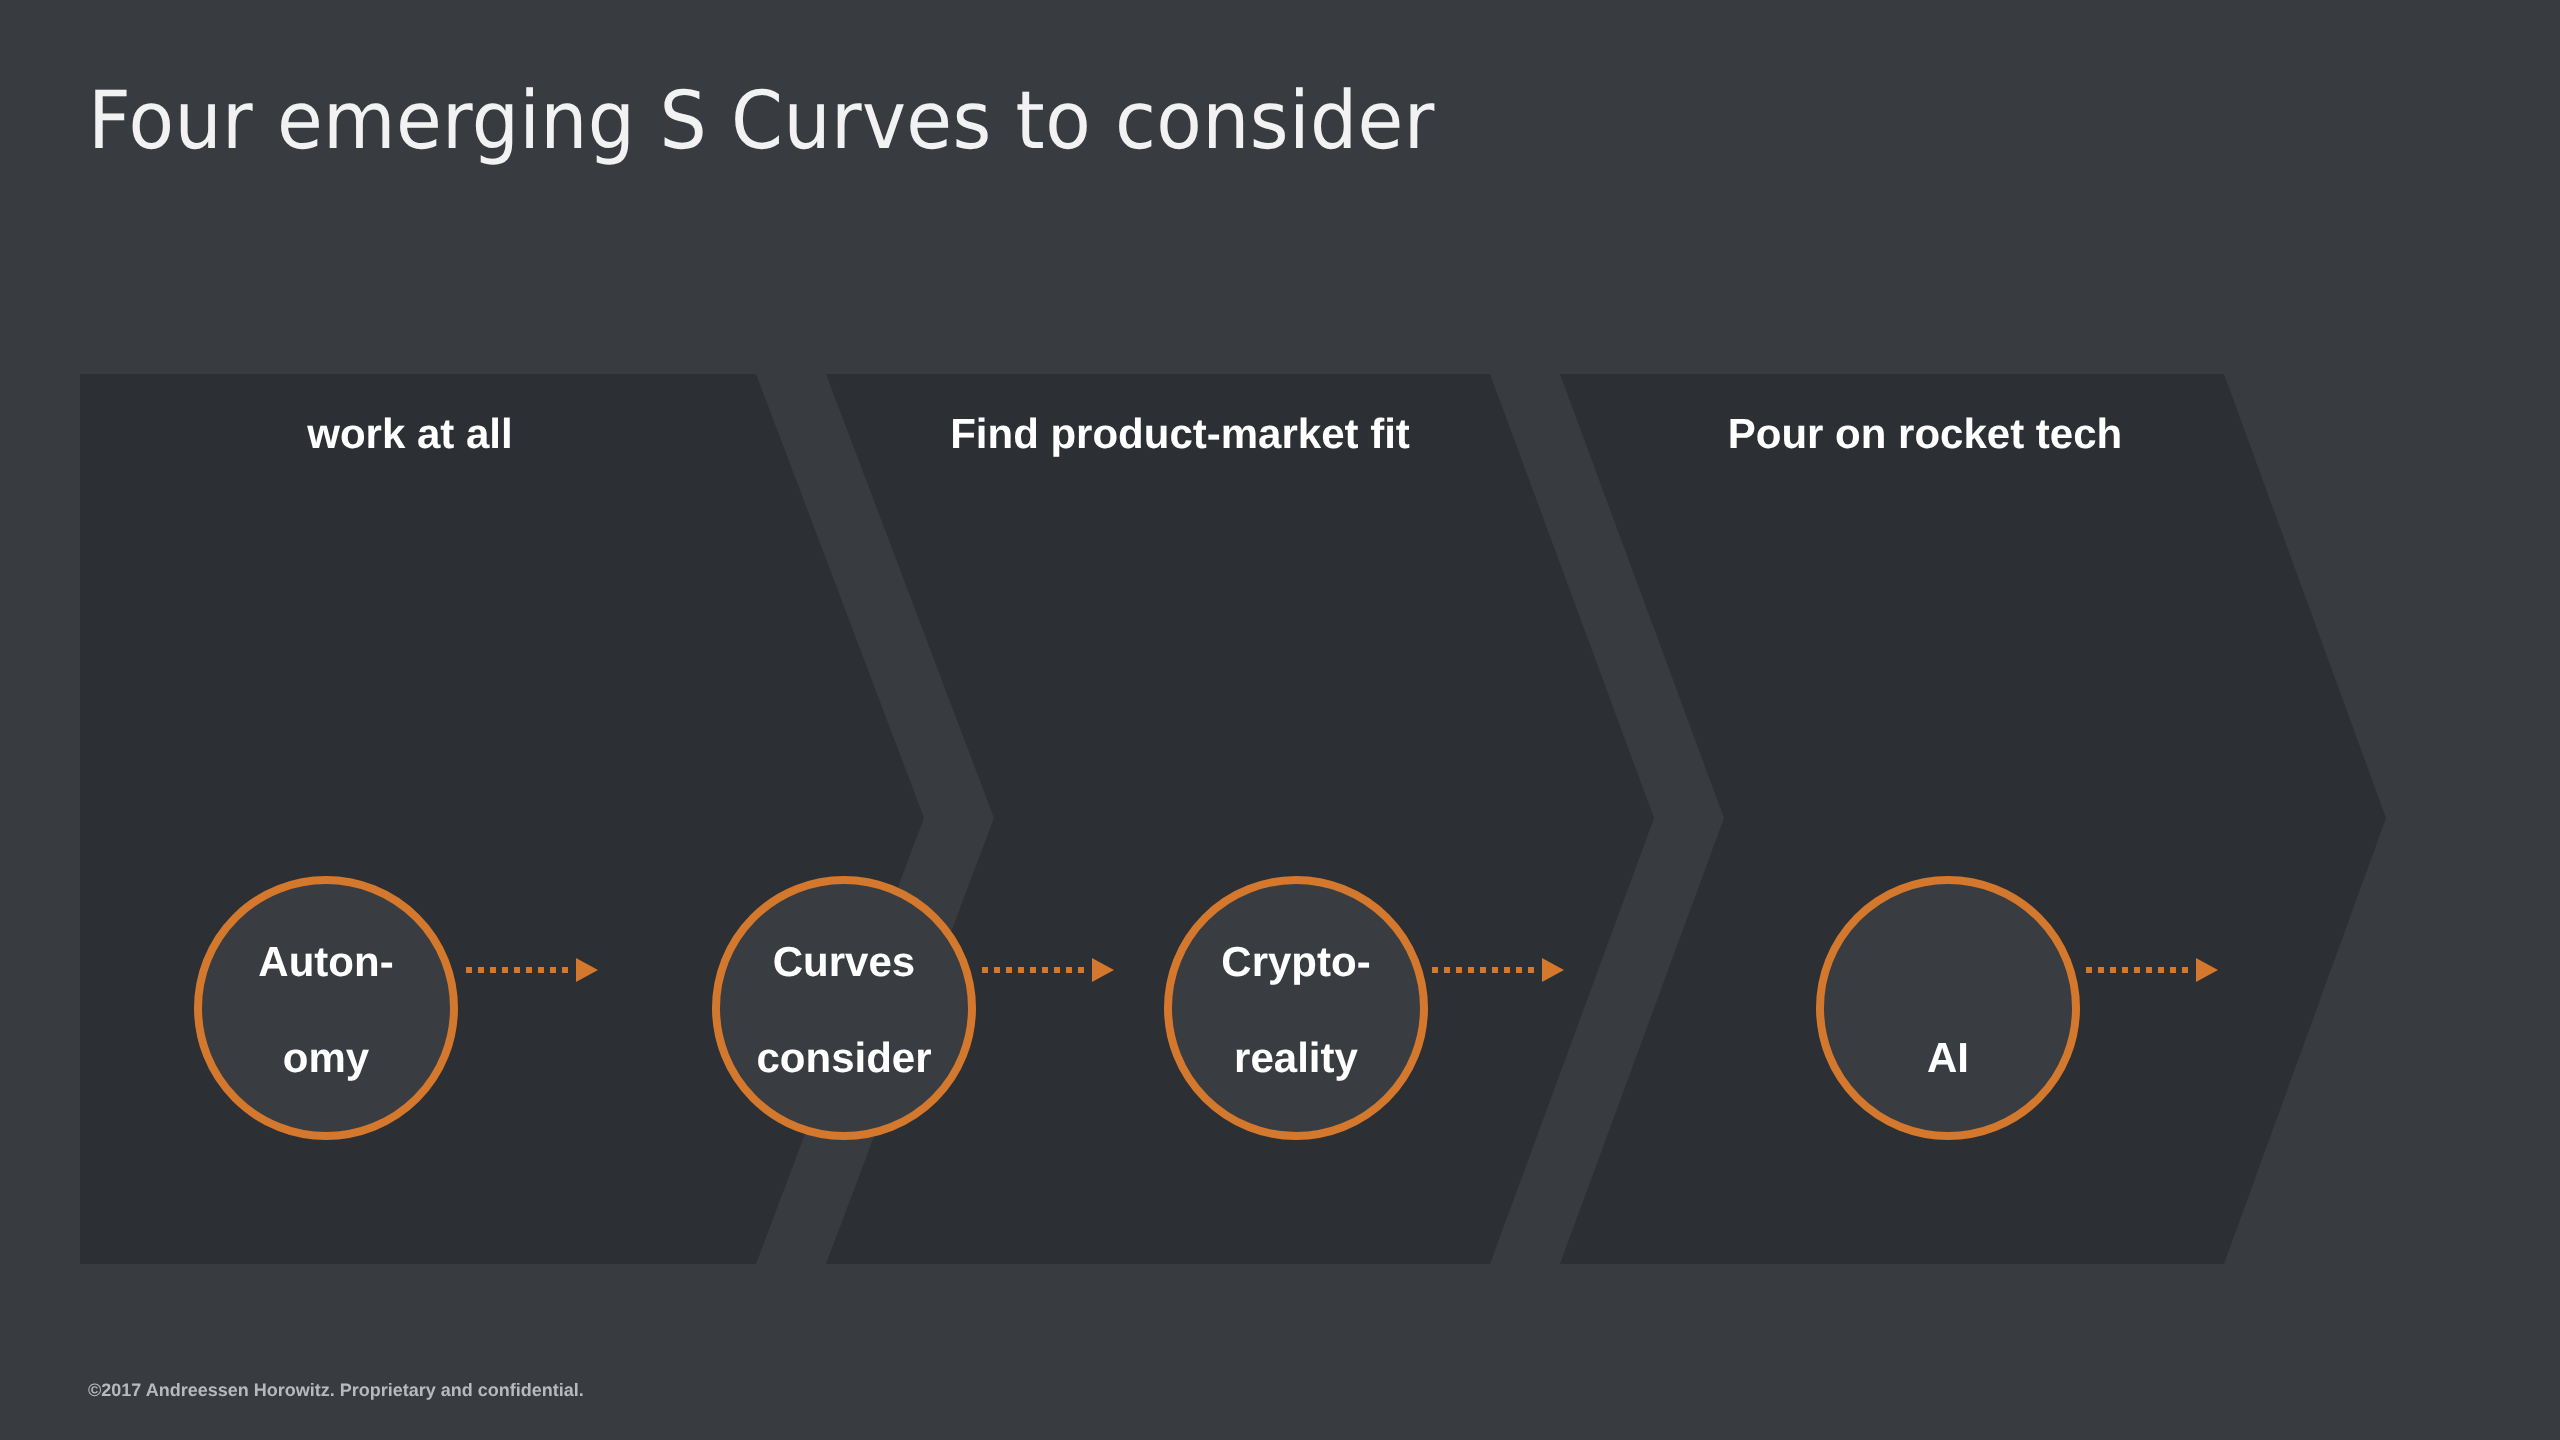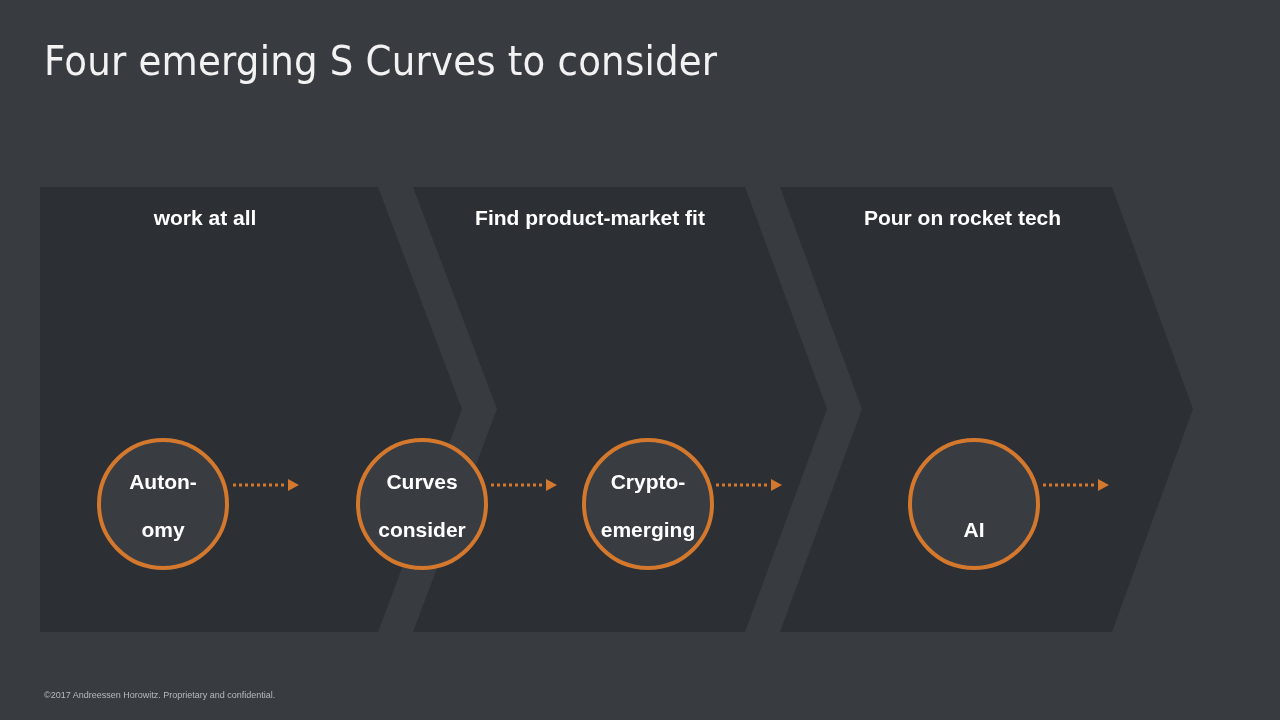--- a/index.html
+++ b/index.html
@@ -73,20 +73,21 @@
       height: 14px;
       width: 68px;
     }
     .footer {
       position: absolute;
       left: 44px;
       top: 690px;
       font-size: 9px;
       color: #b7b9bc;
       font-family: "Liberation Sans", sans-serif;
+      font-weight: bold;
     }
   </style>
 </head>
 <body>
 
 <div>
 
   <div class="slide-title">Four emerging S Curves to consider</div>
 
   <svg class="chevrons" viewBox="0 0 1280 720" xmlns="http://www.w3.org/2000/svg">
@@ -123,21 +124,21 @@
     </div>
   </div>
   <svg class="arrow" style="left:490px;" viewBox="0 0 68 14">
     <line x1="1" y1="7" x2="55" y2="7" stroke="#d3782c" stroke-width="3" stroke-dasharray="3,3"></line>
     <polygon points="56,1 67,7 56,13" fill="#d3782c"></polygon>
   </svg>
 
   <div class="node" style="left:582px;">
     <div class="node-label">
       <div>Crypto-</div>
-      <div>emerging</div>
+      <div>reality</div>
     </div>
   </div>
   <svg class="arrow" style="left:715px;" viewBox="0 0 68 14">
     <line x1="1" y1="7" x2="55" y2="7" stroke="#d3782c" stroke-width="3" stroke-dasharray="3,3"></line>
     <polygon points="56,1 67,7 56,13" fill="#d3782c"></polygon>
   </svg>
 
   <div class="node" style="left:908px;">
     <div class="node-label">
       <div>AI</div>

